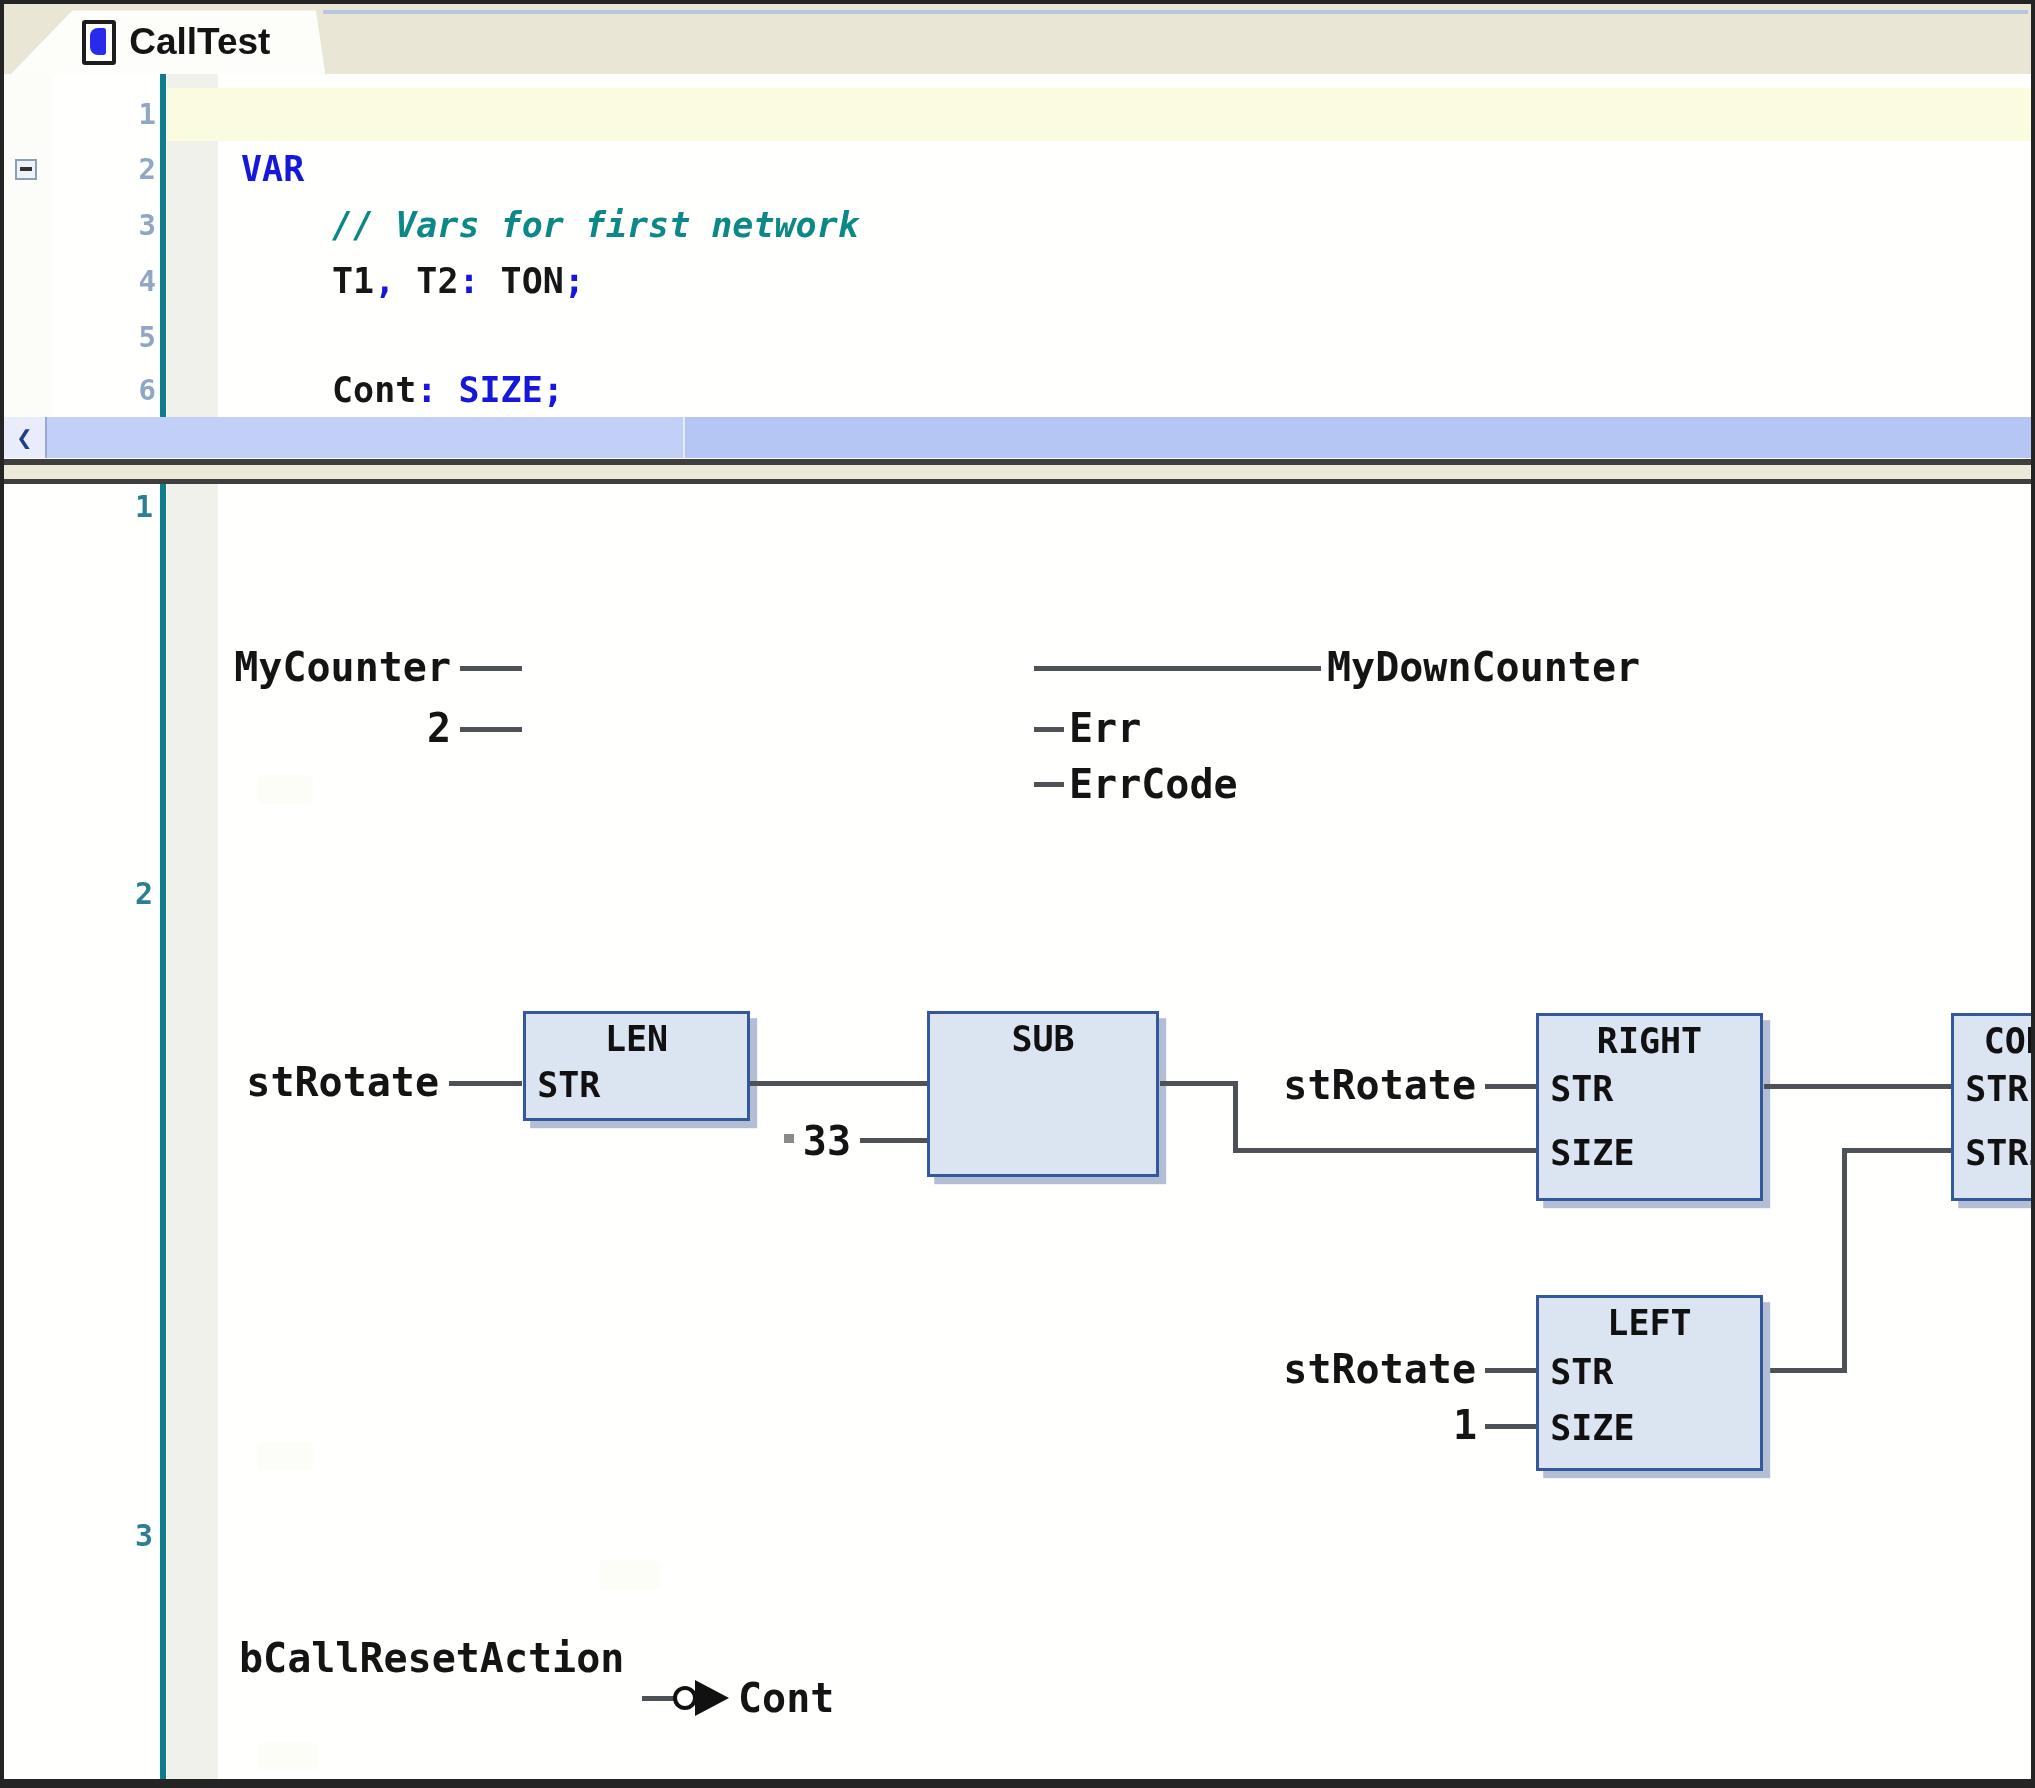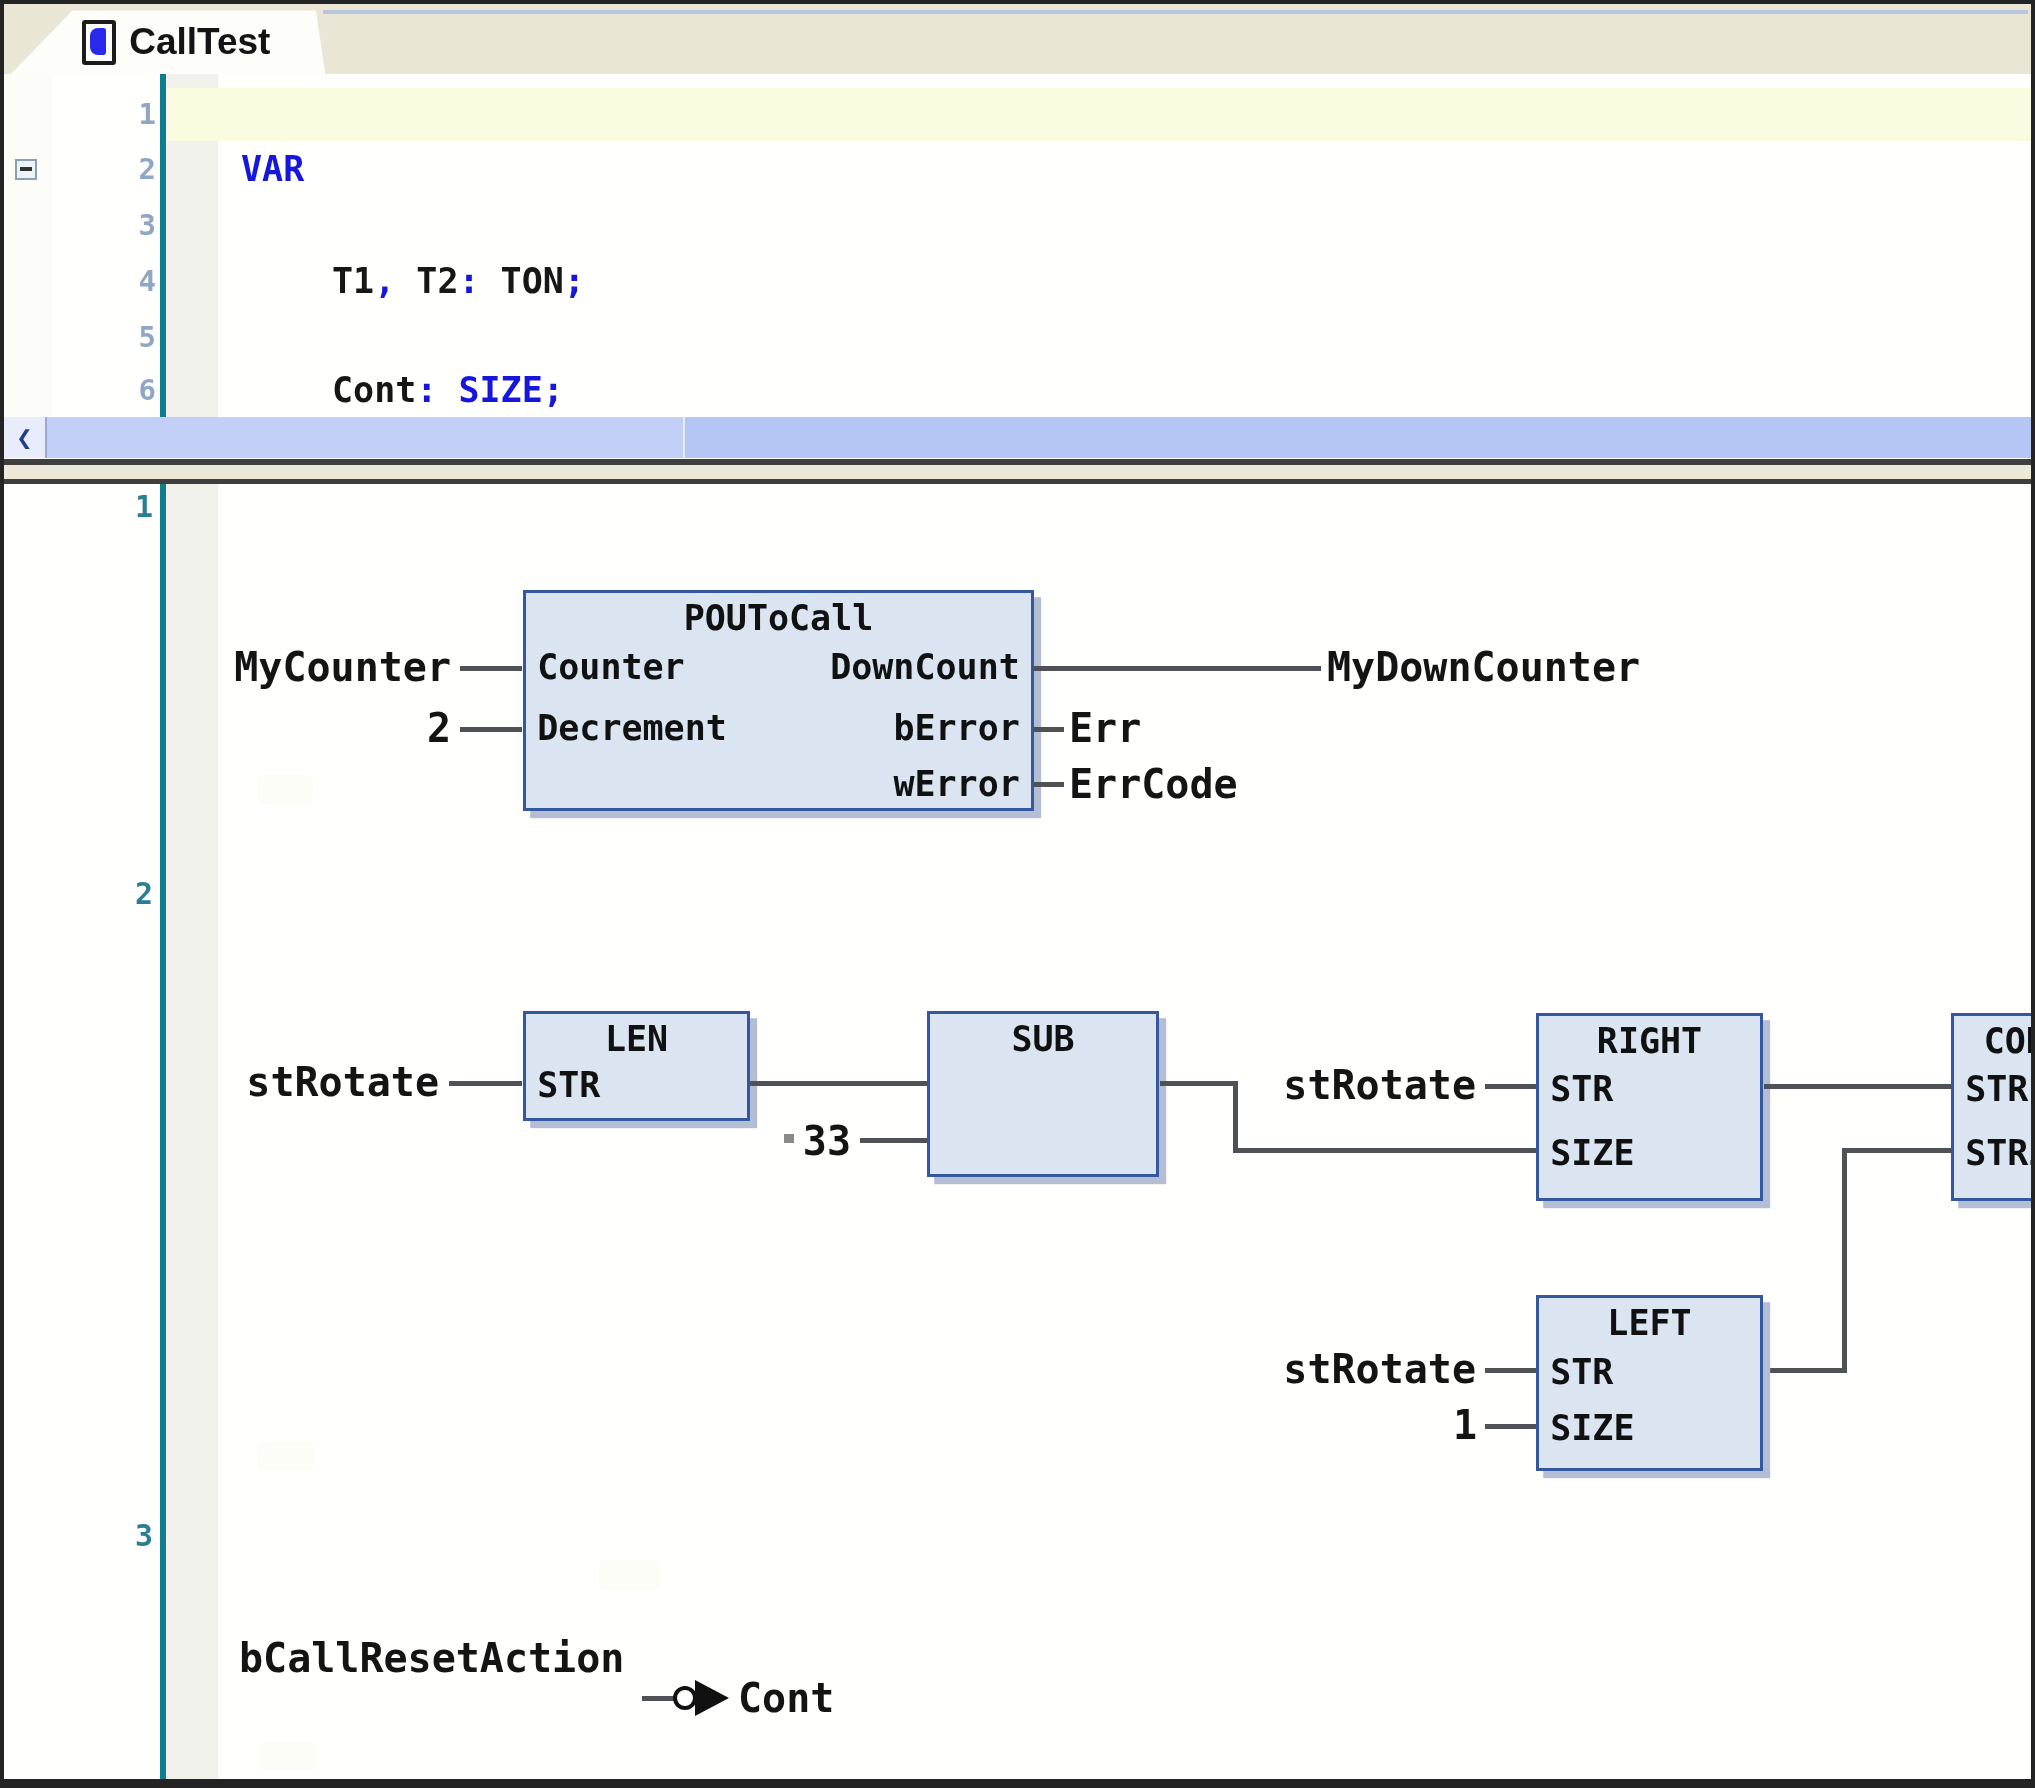--- a/index.html
+++ b/index.html
@@ -95,20 +95,21 @@
     <div class="row" style="top:13.6px">
       <div class="hlbg"></div>
       <span class="ln">1</span>
     </div>
     <div class="row" style="top:69px">
       <span class="ln">2</span>
       <span class="code"><span class="tok-kw">VAR</span></span>
     </div>
     <div class="row ind1" style="top:125px">
       <span class="ln">3</span>
+      <span class="code"><span class="tok-cm">// Vars for first network</span></span>
     </div>
     <div class="row ind1" style="top:181px">
       <span class="ln">4</span>
       <span class="code"><span class="tok-pl">T1</span><span class="tok-pu">,</span><span class="tok-pl"> T2</span><span class="tok-pu">:</span><span class="tok-pl"> TON</span><span class="tok-pu">;</span></span>
     </div>
     <div class="row ind1" style="top:237px">
       <span class="ln">5</span>
     </div>
     <div class="row ind1" style="top:290px">
       <span class="ln">6</span>
@@ -131,28 +132,20 @@
 
     <div class="netno" style="top:4.8px">1</div>
     <div class="netno" style="top:392px">2</div>
     <div class="netno" style="top:1034px">3</div>
 
     <div class="lbl ra" style="left:196px;top:166px;width:251px">MyCounter</div>
     <div class="wire h" style="left:456px;top:182px;width:62px"></div>
     <div class="lbl ra" style="left:367px;top:227px;width:80px">2</div>
     <div class="wire h" style="left:456px;top:243px;width:62px"></div>
 
-    <div class="fb" style="left:519px;top:106px;width:511px;height:221px">
-      <div class="fb-title">POUToCall</div>
-      <div class="pin l" style="top:57px">Counter</div>
-      <div class="pin l" style="top:118px">Decrement</div>
-      <div class="pin r" style="top:57px">DownCount</div>
-      <div class="pin r" style="top:118px">bError</div>
-      <div class="pin r" style="top:174px">wError</div>
-    </div>
 
     <div class="wire h" style="left:1030px;top:182px;width:287px"></div>
     <div class="lbl" style="left:1323px;top:166px">MyDownCounter</div>
     <div class="wire h" style="left:1030px;top:243px;width:30px"></div>
     <div class="lbl" style="left:1065px;top:227px">Err</div>
     <div class="wire h" style="left:1030px;top:298px;width:30px"></div>
     <div class="lbl" style="left:1065px;top:283px">ErrCode</div>
     <div class="ph" style="left:253px;top:291px;width:56px;height:29px"></div>
 
     <div class="lbl ra" style="left:196px;top:581px;width:239px">stRotate</div>

